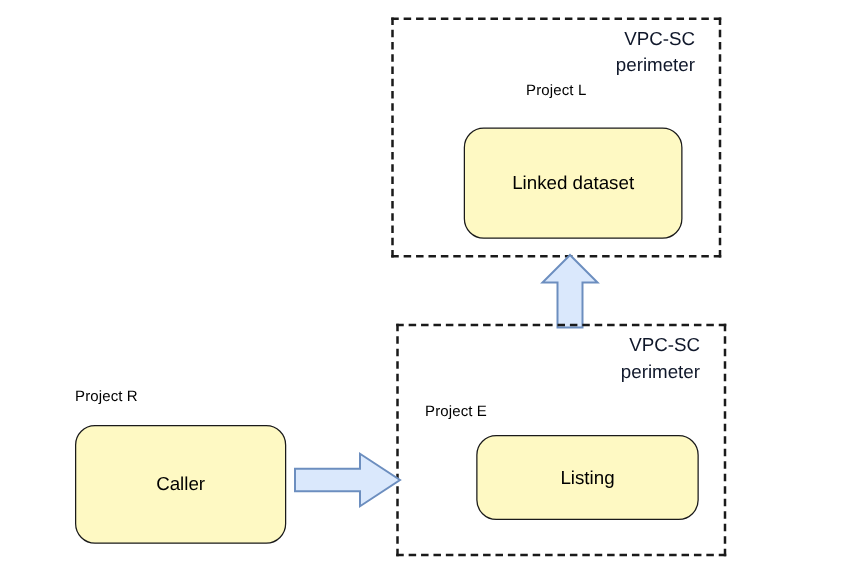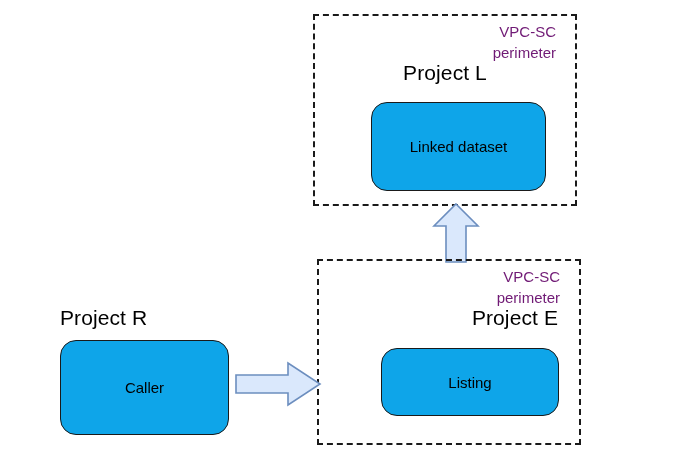--- a/index.html
+++ b/index.html
@@ -37,31 +37,31 @@
   #perimeter-lower {
     left: 317px;
     top: 259px;
     width: 264px;
     height: 186px;
   }
 
   
   .label {
     position: absolute;
-    font-size: 21px;
+    font-size: 12px;
     line-height: 19px;
     color: #000000;
     white-space: nowrap;
     letter-spacing: 0.1px;
   }
   .label-block {
     position: absolute;
     font-size: 15px;
     line-height: 21px;
-    color: #701a75;
+    color: #0f172a;
     text-align: center;
   }
 
   #vpcsc-label-upper {
     left: 386px;
     top: 21px;
     width: 170px;
     text-align: right;
   }
   #project-l-label {
@@ -71,36 +71,36 @@
     text-align: center;
   }
   #vpcsc-label-lower {
     left: 390px;
     top: 266px;
     width: 170px;
     text-align: right;
   }
   #project-e-label {
     left: 340px;
-    top: 308px;
+    top: 320px;
     width: 218px;
-    text-align: right;
+    text-align: left;
   }
   #project-r-label {
     left: 60px;
     top: 308px;
     width: 168px;
   }
 
   
   .node {
     position: absolute;
     border: 1.6px solid #1a1a1a;
     border-radius: 16px;
-    background: #0ea5e9;
+    background: #fef9c3;
     box-sizing: border-box;
     display: flex;
     align-items: center;
     justify-content: center;
     font-size: 15px;
     color: #000000;
     text-align: center;
   }
   #node-linked-dataset {
     left: 371px;

